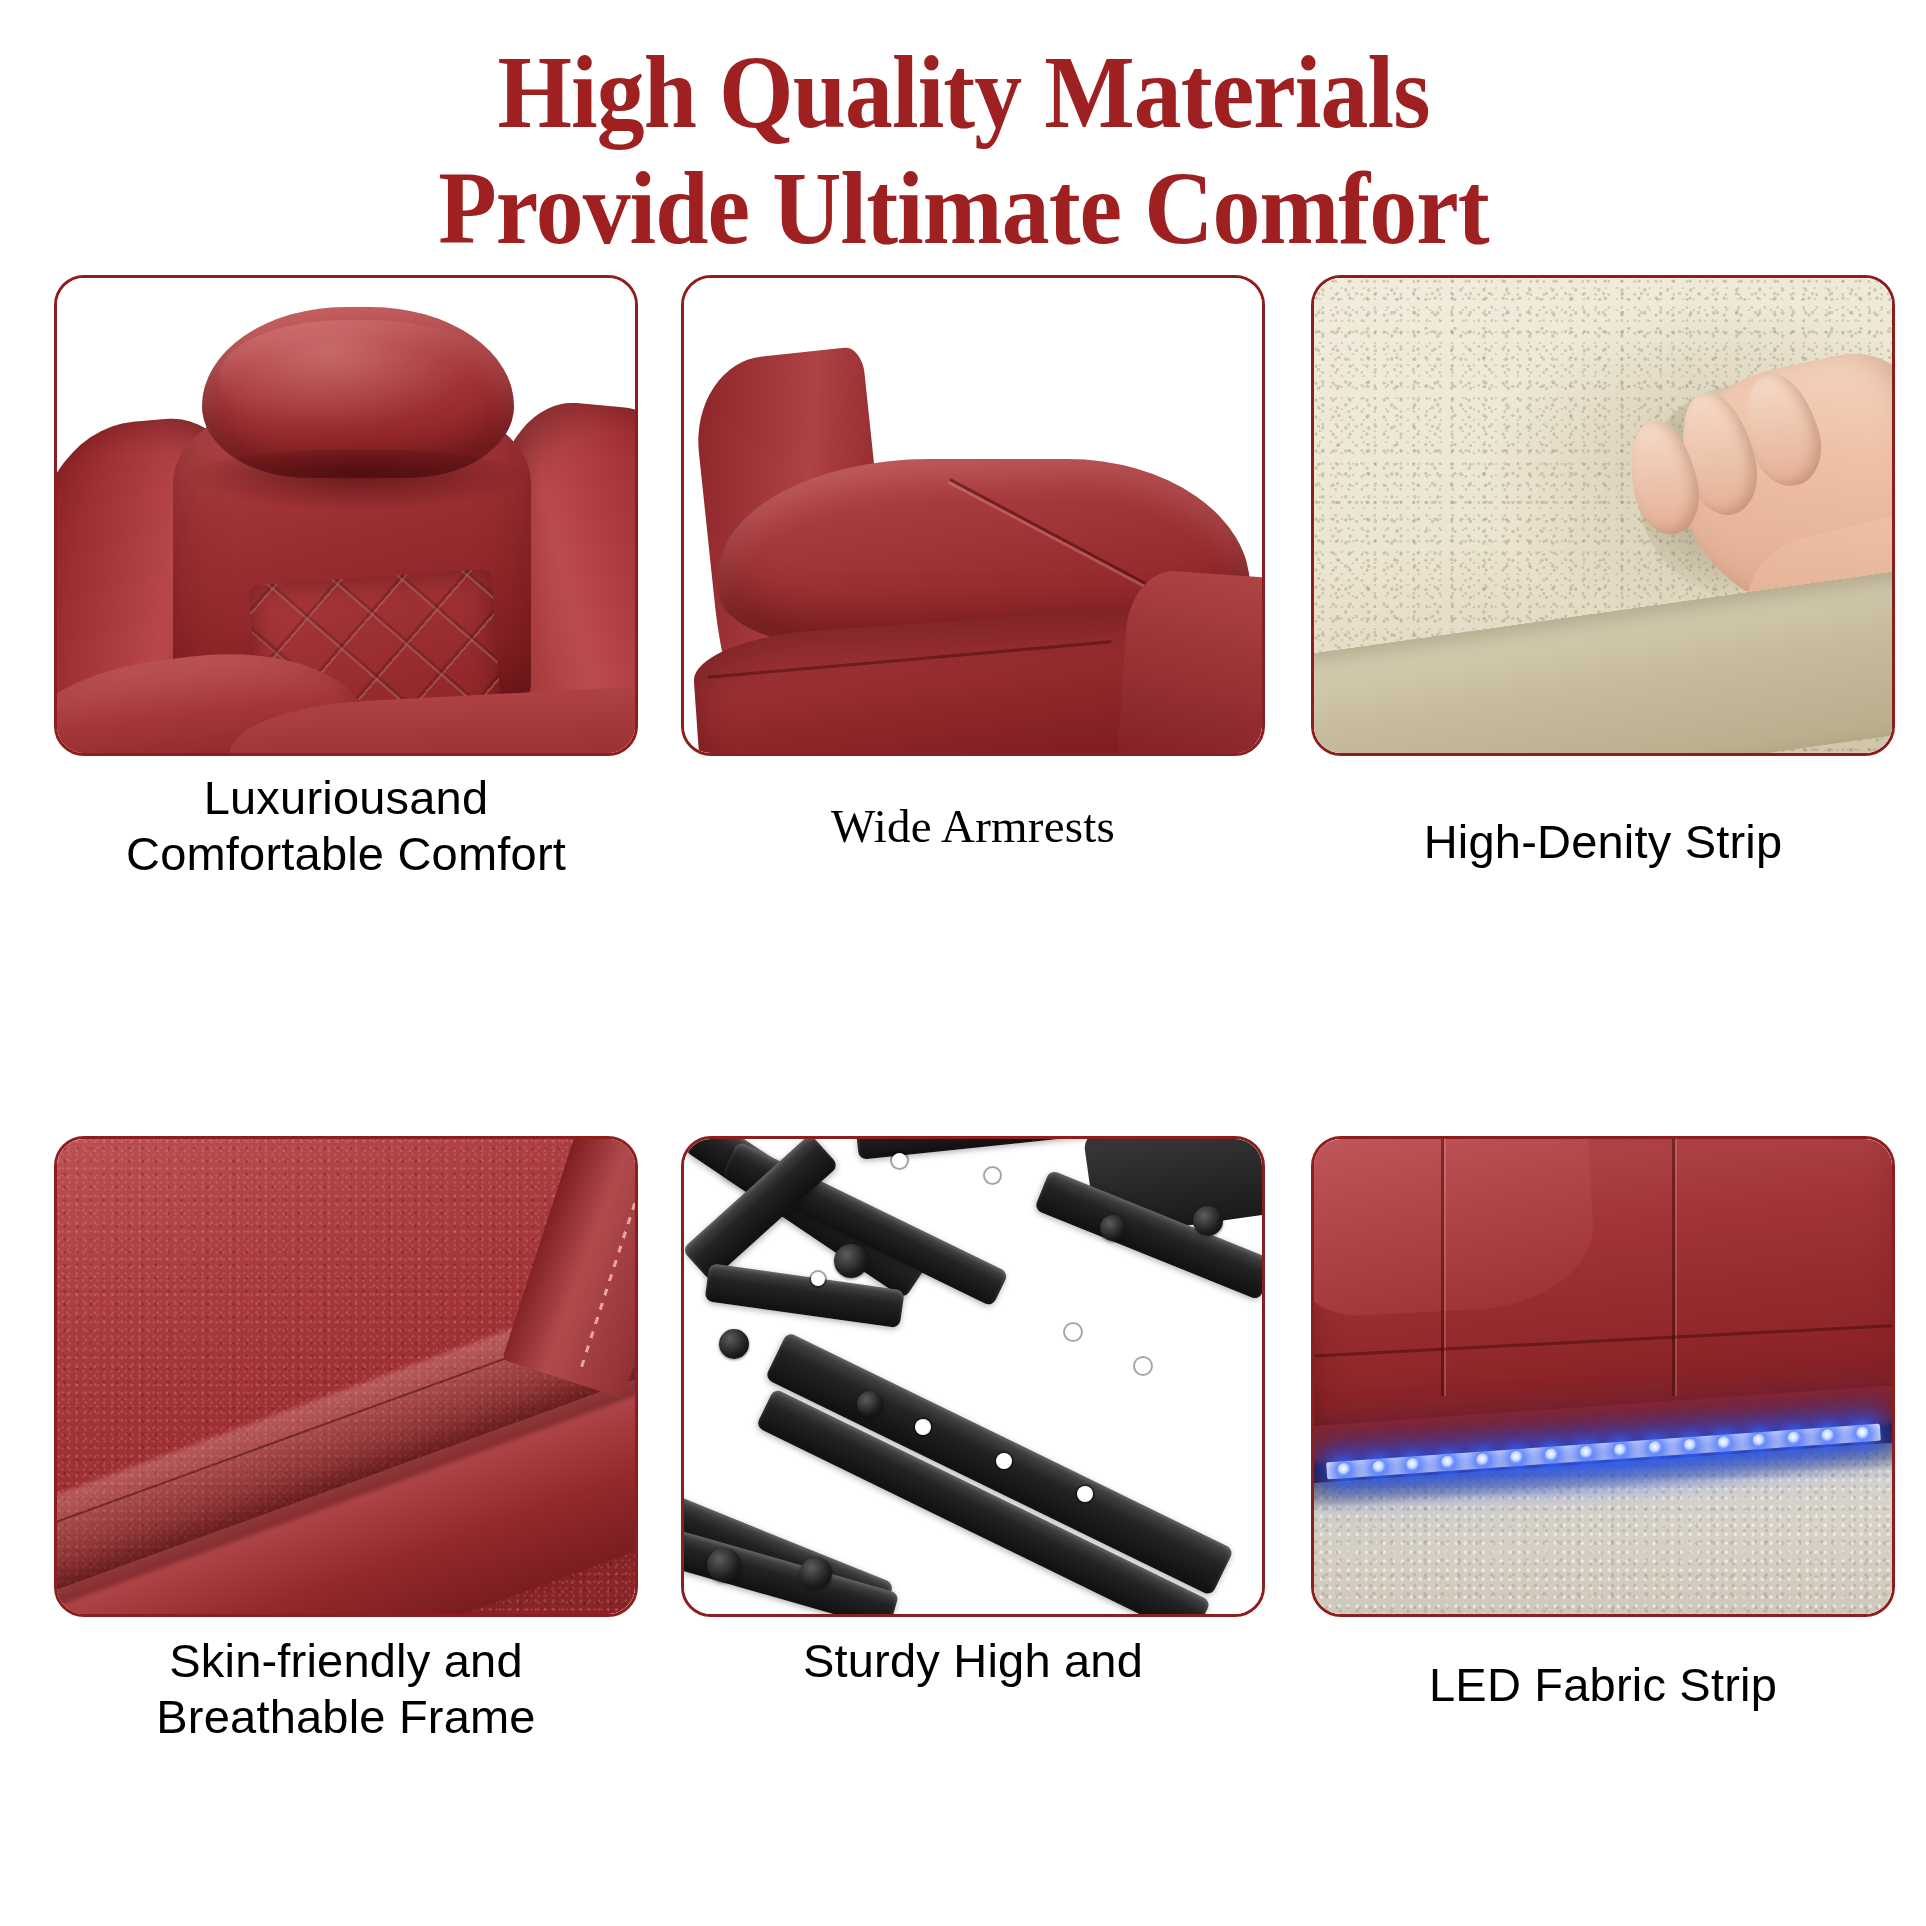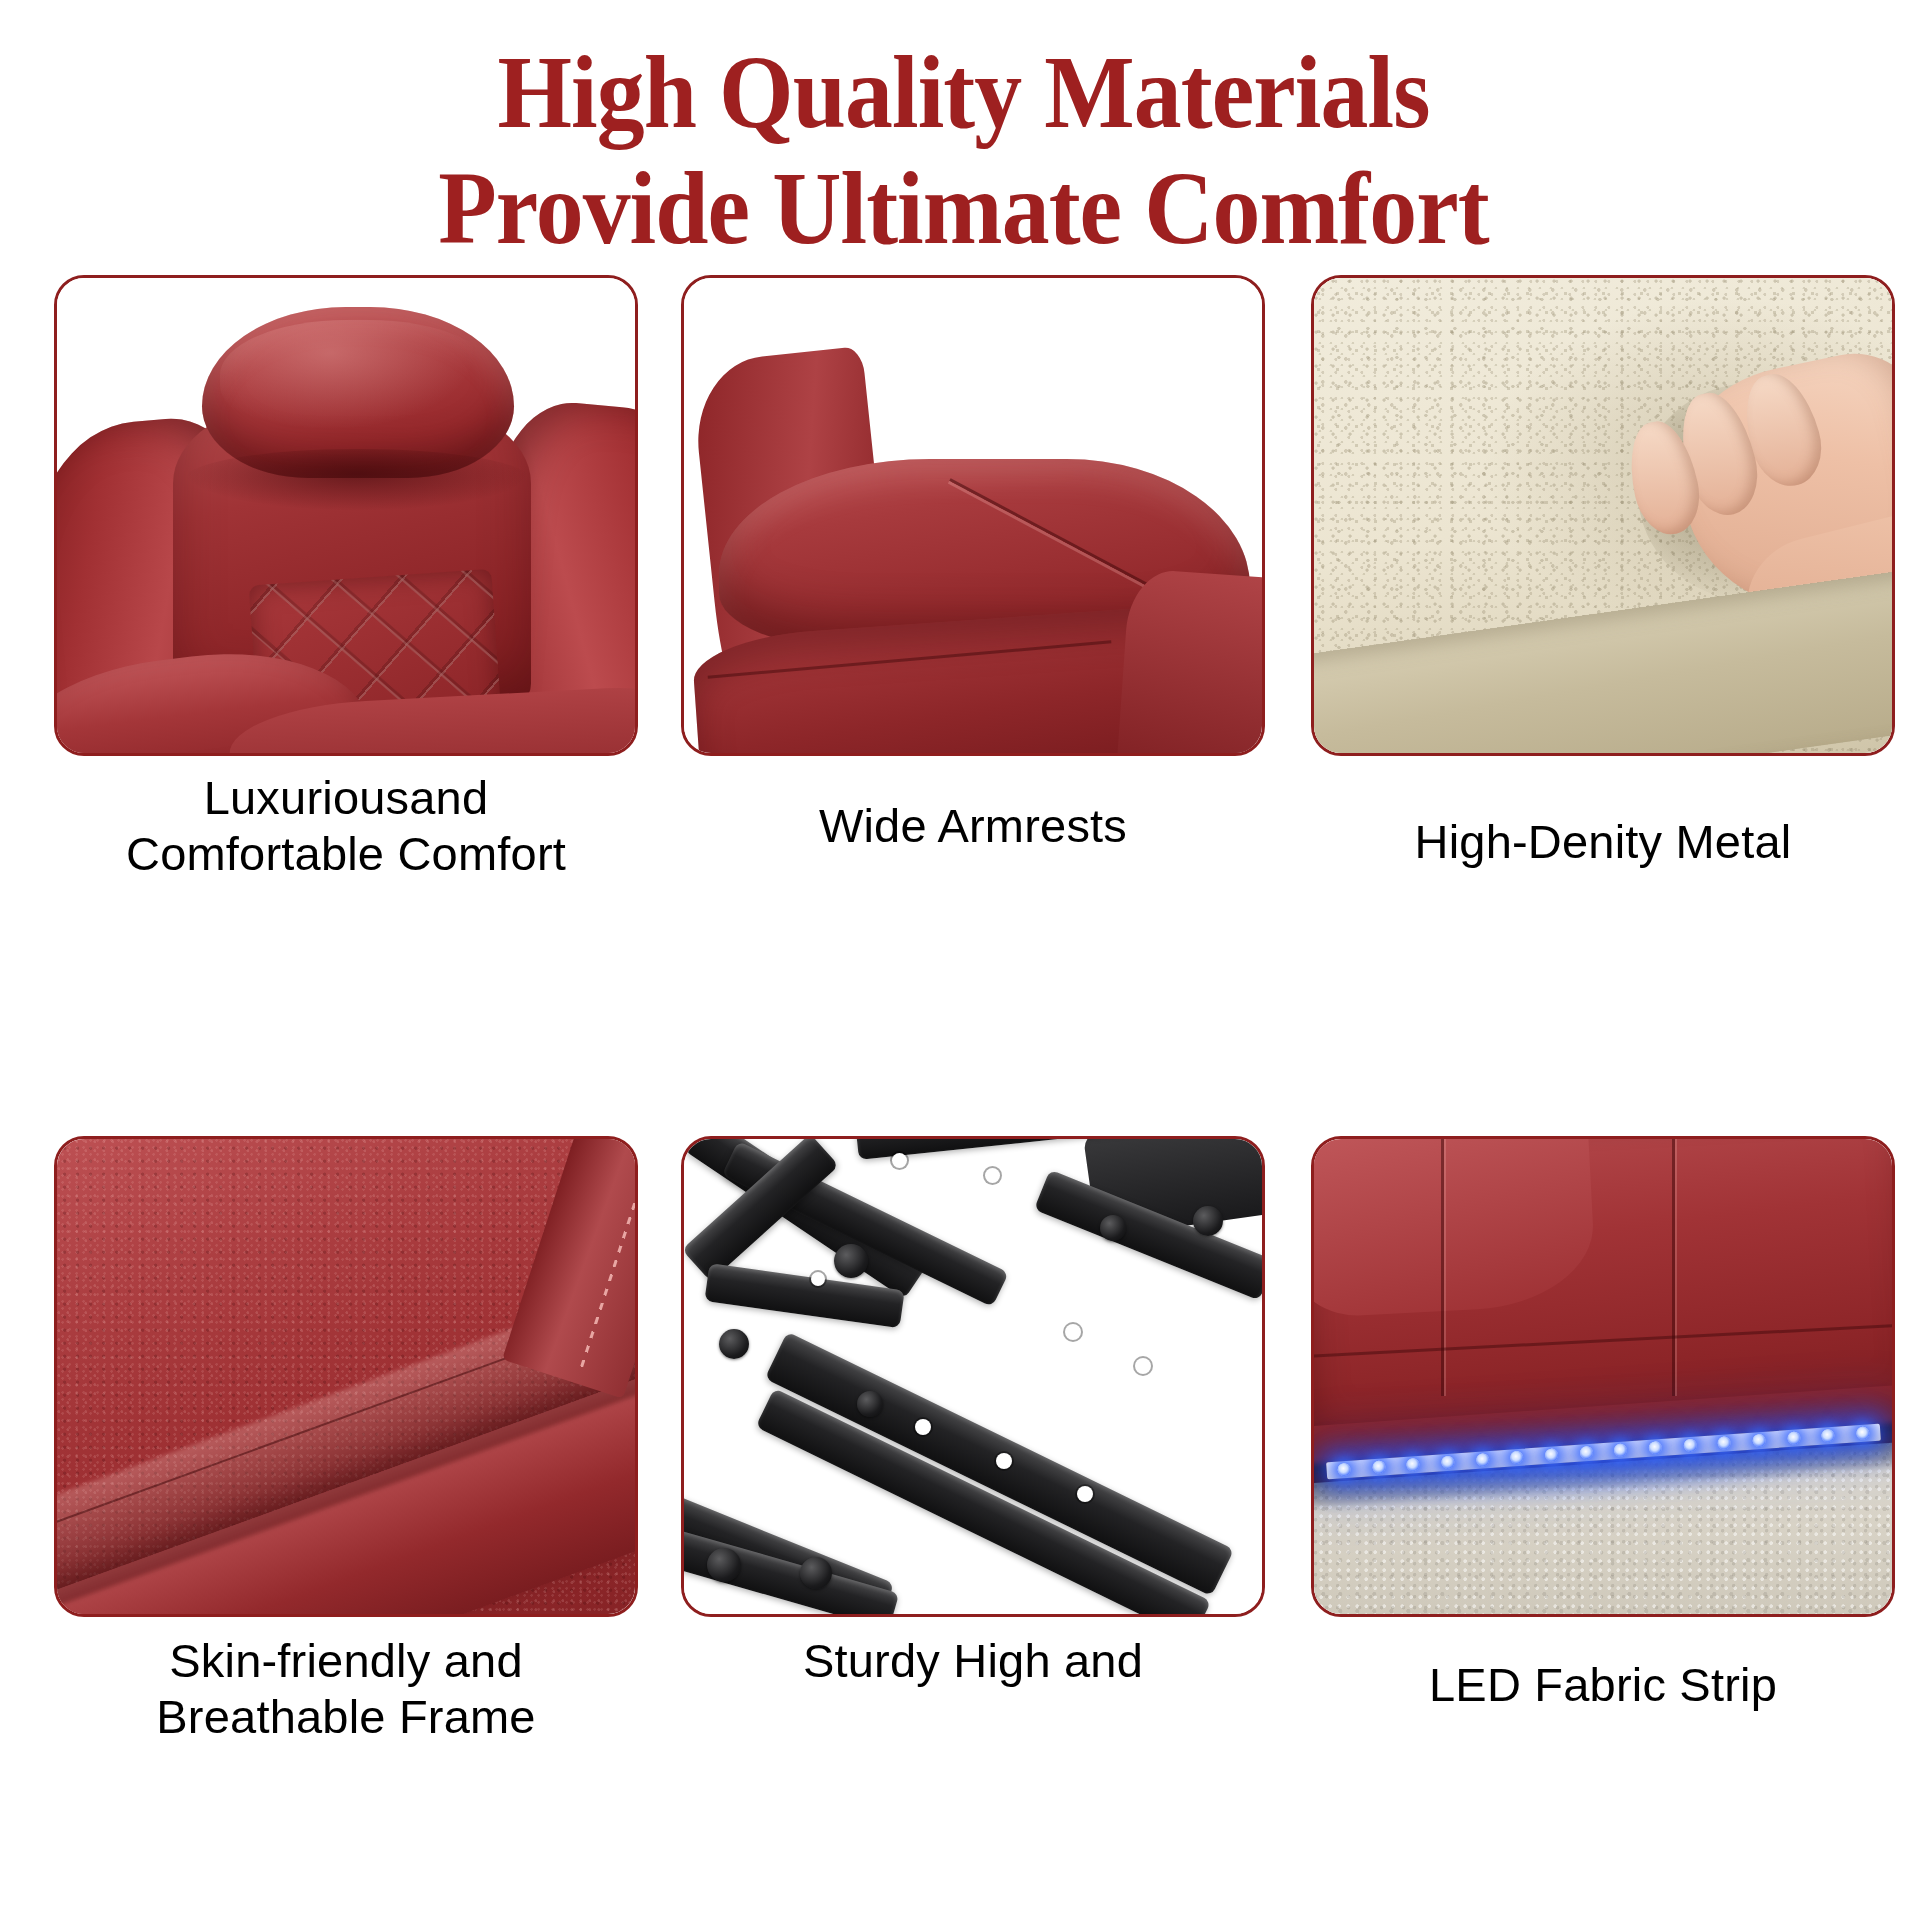--- a/index.html
+++ b/index.html
@@ -372,40 +372,40 @@
       <div class="panel" style="height:475px;">
         <div class="ph">
           <div class="p2-back"></div>
           <div class="p2-arm"></div>
           <div class="p2-armseam2"></div>
           <div class="p2-seat"></div>
           <div class="p2-seatline"></div>
           <div class="p2-side"></div>
         </div>
       </div>
-      <div class="caption" style="top:523px;">
+      <div class="caption" style="top:523px;font-family:Liberation Serif, serif;">
         <span class="ln">Wide Armrests</span>
       </div>
     </div>
 
     <div class="cell" style="left:1295px;top:275px;width:584px;height:792px;">
       <div class="panel" style="height:475px;">
         <div class="ph">
           <div class="p3-foam"></div>
           <div class="p3-dent"></div>
           <div class="p3-hand"></div>
           <div class="p3-fing" style="right:13%;top:20%;width:12%;height:24%;transform:rotate(-16deg);"></div>
           <div class="p3-fing" style="right:24%;top:24%;width:12%;height:26%;transform:rotate(-14deg);"></div>
           <div class="p3-fing" style="right:34%;top:30%;width:11%;height:24%;transform:rotate(-12deg);"></div>
           <div class="p3-wrist"></div>
           <div class="p3-edge"></div>
         </div>
       </div>
       <div class="caption" style="top:539px;">
-        <span class="ln">High-Denity Metal</span>
+        <span class="ln">High-Denity Strip</span>
       </div>
     </div>
 
     <div class="cell" style="left:38px;top:1136px;width:584px;height:752px;">
       <div class="panel" style="height:475px;">
         <div class="ph">
           <div class="p4-f"></div>
           <div class="p4-fold2"></div>
           <div class="p4-fold"></div>
           <div class="p4-seam"></div>

